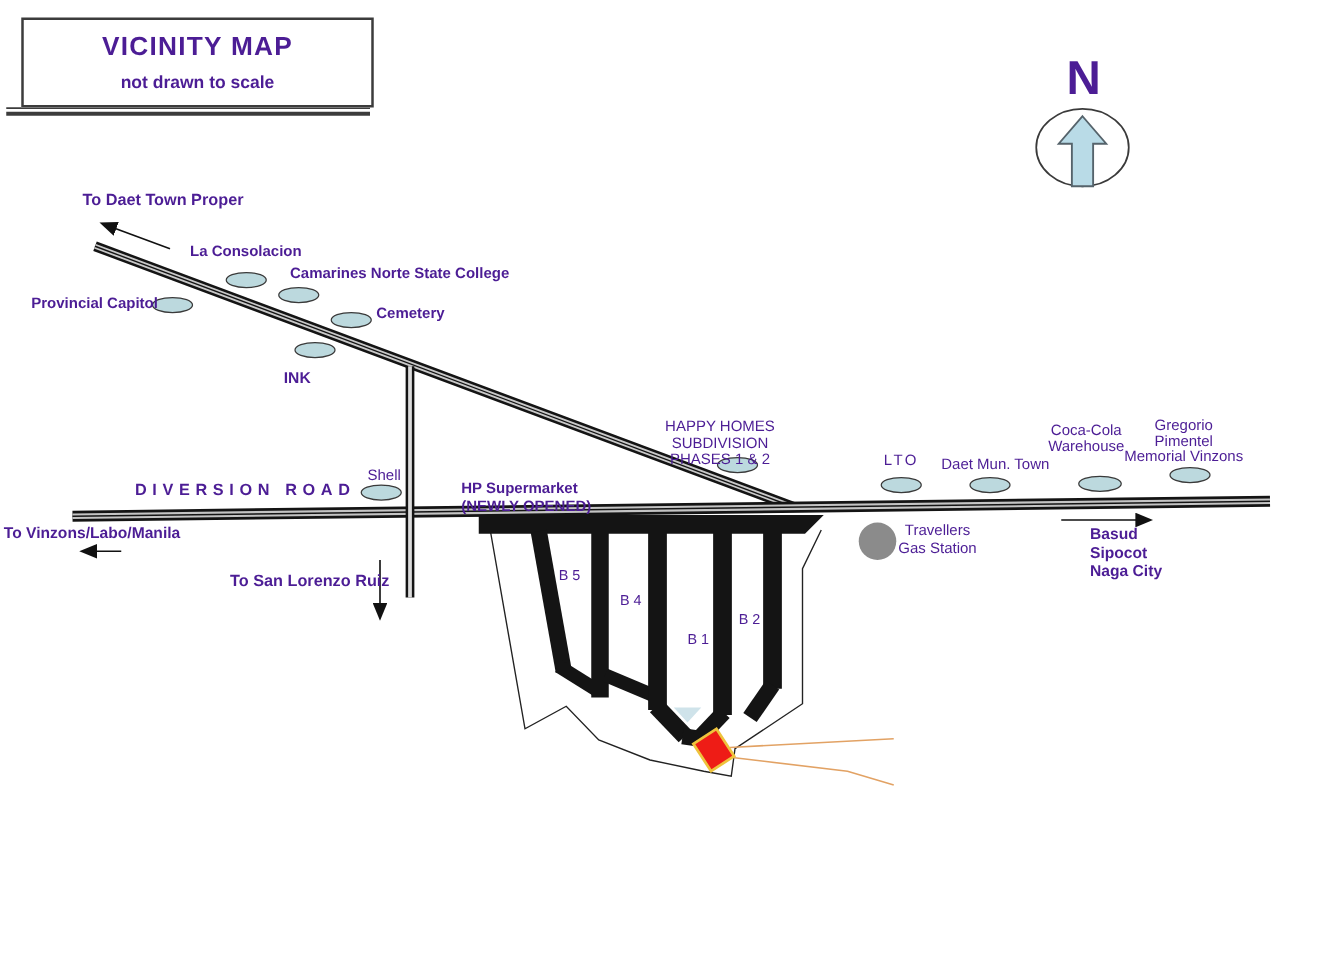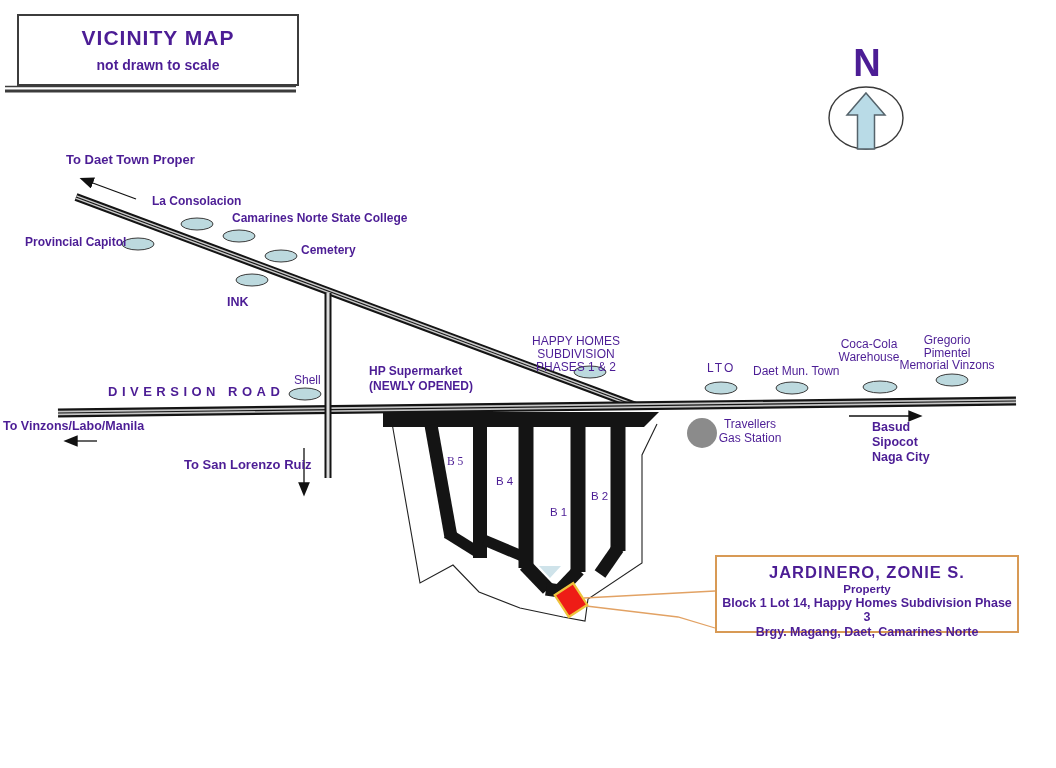--- a/index.html
+++ b/index.html
@@ -127,21 +127,21 @@
   <div class="lbl b sm" style="left:25px;top:236px;">Provincial Capitol</div>
   <div class="lbl b sm" style="left:301px;top:244px;">Cemetery</div>
   <div class="lbl b" style="left:227px;top:296px;font-size:12.5px;">INK</div>
 
   <div class="lbl b" style="left:75px;top:385px;font-size:13px;letter-spacing:4.5px;margin-left:33px;">DIVERSION ROAD</div>
   <div class="lbl b" style="left:3px;top:420px;font-size:12.5px;">To Vinzons/Labo/Manila</div>
   <div class="lbl b" style="left:184px;top:458px;font-size:13px;">To San Lorenzo Ruiz</div>
 
   <div class="lbl sm" style="left:294px;top:374px;">Shell</div>
 
-  <div class="lbl b sm" style="left:369px;top:364px;line-height:15px;">
+  <div class="lbl b sm" style="left:369px;top:383px;line-height:15px;">
     <div>HP Supermarket</div>
     <div>(NEWLY OPENED)</div>
   </div>
 
   <div class="lbl c xs" style="left:492px;top:335px;width:168px;line-height:13px;">
     <div>HAPPY HOMES SUBDIVISION</div>
     <div>PHASES 1 &amp; 2</div>
   </div>
 
   <div class="lbl sm" style="left:707px;top:362px;letter-spacing:2px;">LTO</div>
@@ -162,25 +162,19 @@
     <div>Travellers</div>
     <div>Gas Station</div>
   </div>
 
   <div class="lbl b" style="left:872px;top:420px;font-size:12.5px;line-height:15px;">
     <div>Basud</div>
     <div>Sipocot</div>
     <div>Naga City</div>
   </div>
 
-  <div class="blk" style="left:447px;top:455px;font-family:Liberation Serif, serif;">B 5</div>
+  <div class="blk" style="left:447px;top:455px;">B 5</div>
   <div class="blk" style="left:496px;top:475px;text-align:center;">B 4</div>
   <div class="blk" style="left:550px;top:506px;">B 1</div>
   <div class="blk" style="left:591px;top:490px;">B 2</div>
 
-  <div class="info-box">
-    <div class="l1">JARDINERO, ZONIE S.</div>
-    <div class="l2">Property</div>
-    <div class="l3">Block 1 Lot 14, Happy Homes Subdivision  Phase 3</div>
-    <div class="l4">Brgy. Magang, Daet, Camarines Norte</div>
-  </div>
 
 </div>
 
 </body></html>

